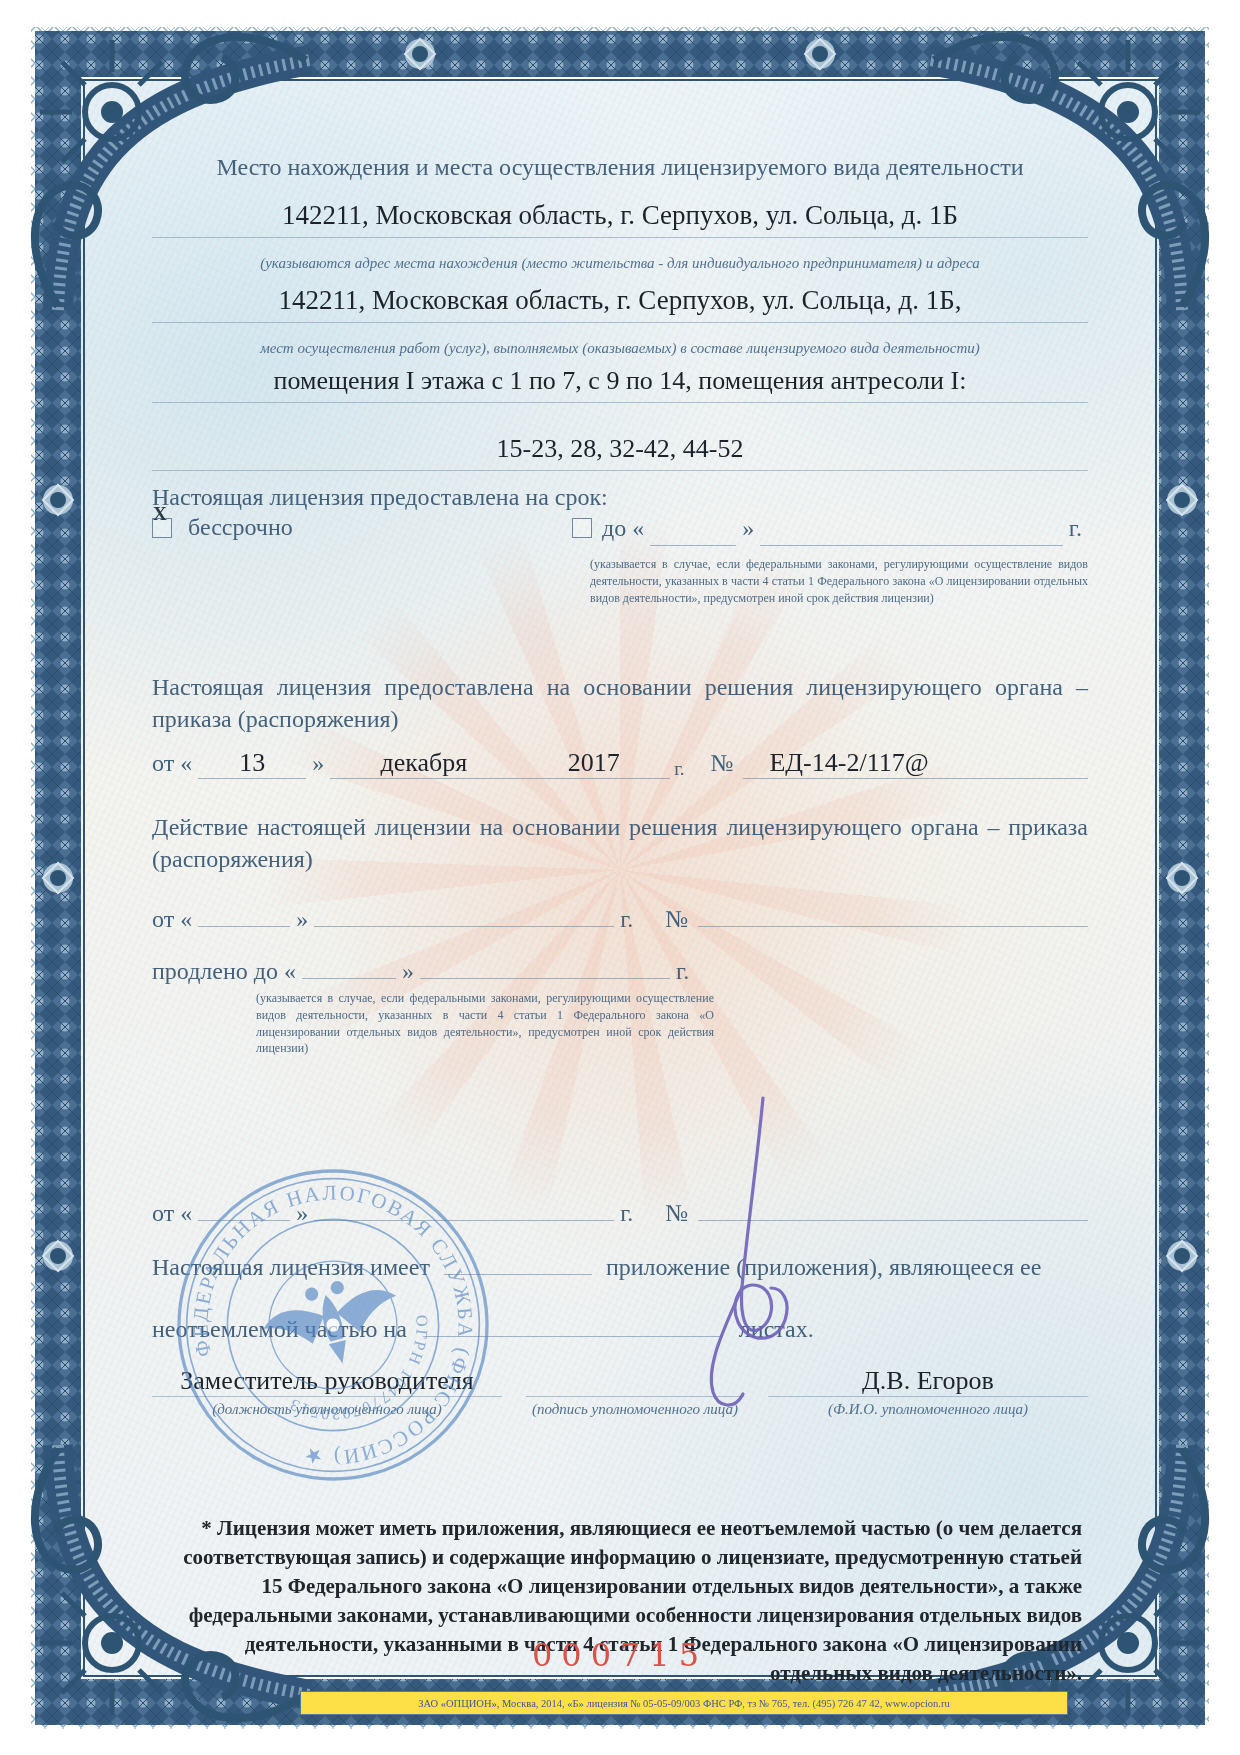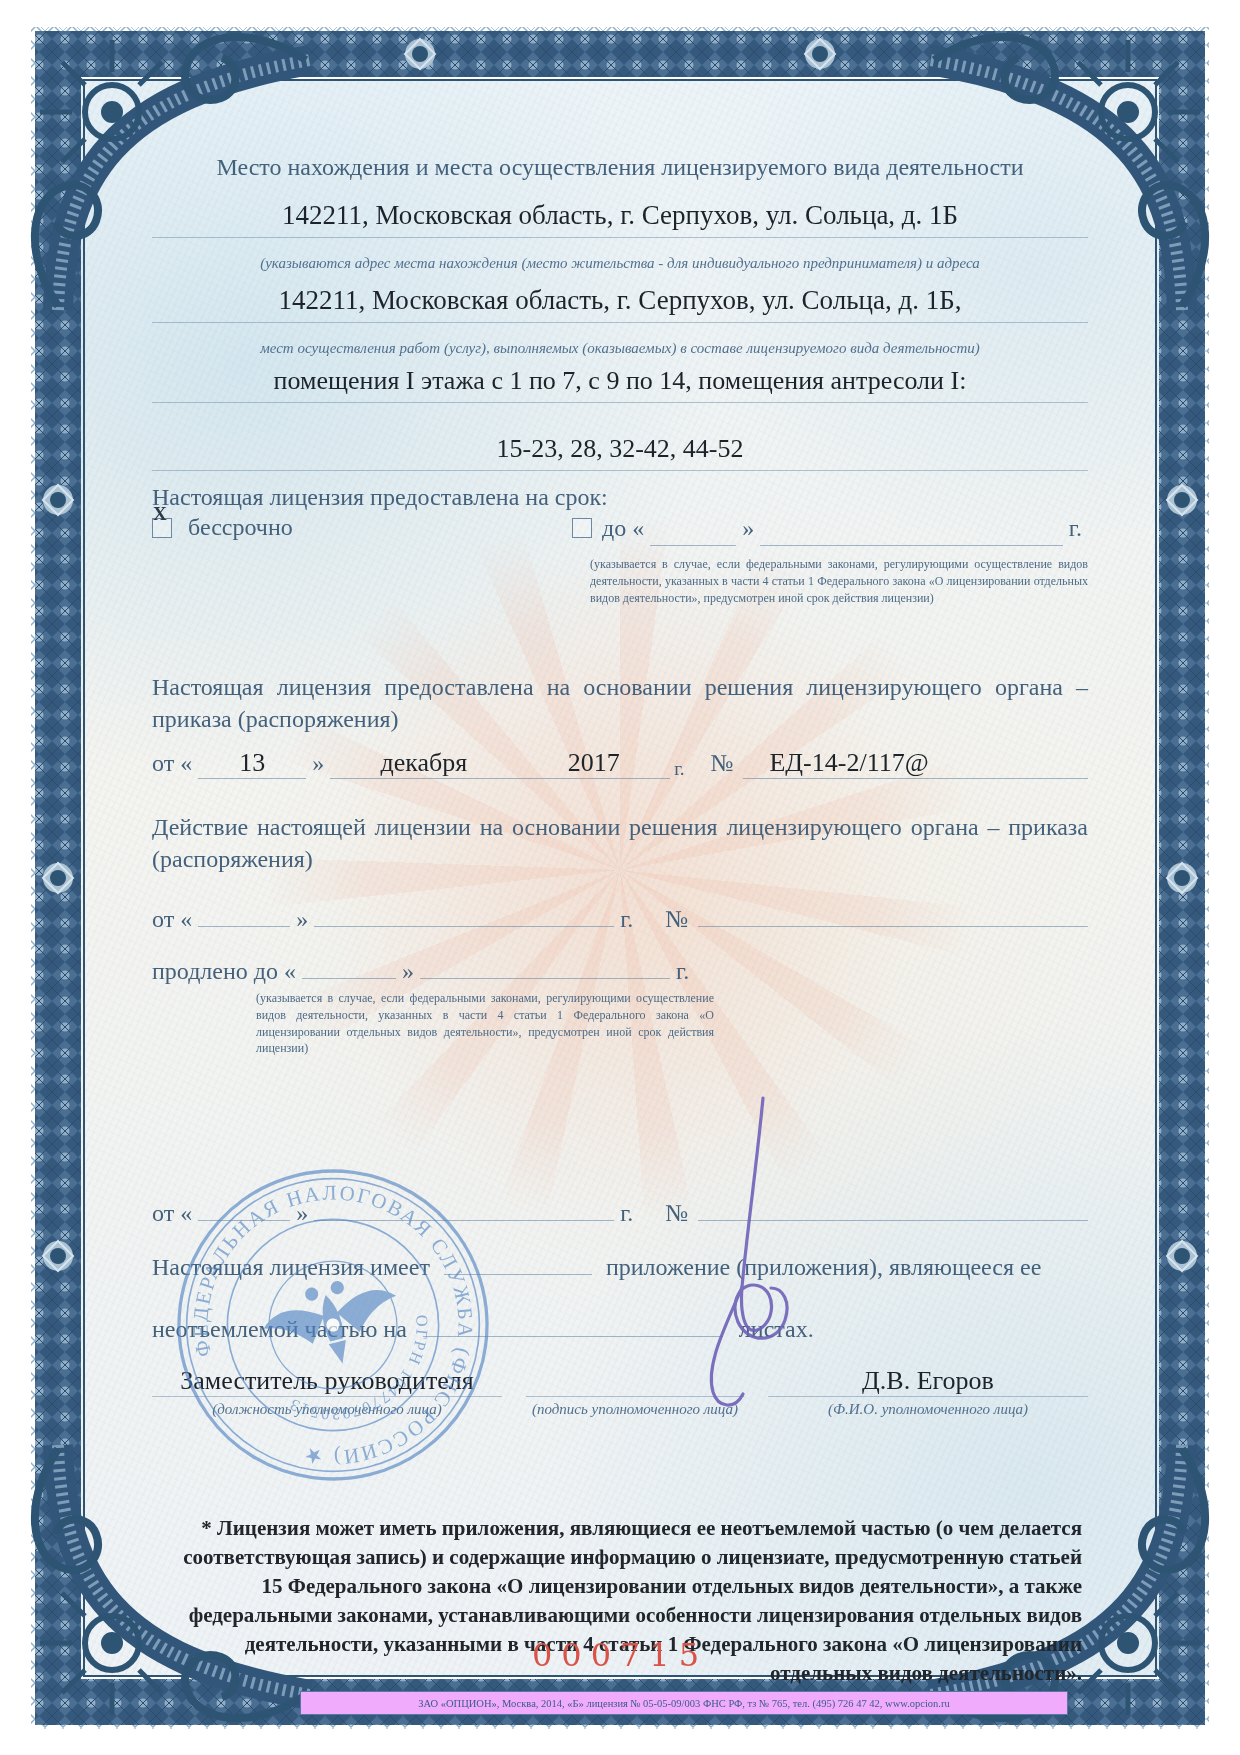--- a/index.html
+++ b/index.html
@@ -54,21 +54,21 @@
   .checkbox{display:inline-block;width:18px;height:18px;border:1.5px solid #6d88a0;
             position:relative;top:3px;margin-right:10px;background:rgba(255,255,255,.25);}
   .checkbox .mark{position:absolute;top:-15px;left:0px;font-size:19px;color:#2b3a48;font-weight:bold;line-height:1;}
   .sig-table{display:flex;align-items:flex-end;}
   .sig-col .line{border-bottom:1px solid rgba(110,140,168,.5);padding-bottom:0;text-align:center;}
   .sig-col .c{margin-top:4px;}
   .footnote{font-size:21px;color:#20262c;text-align:right;line-height:1.38;font-weight:bold;}
   .serial{position:absolute;left:0;right:0;top:1636px;text-align:center;z-index:3;
           font-size:32px;letter-spacing:9px;color:#da5348;font-family:"DejaVu Serif", serif;}
   .imprint{position:absolute;left:300px;width:766px;top:1691px;height:22px;z-index:5;
-           background:#f0abfc;border:1px solid #5878a0;display:flex;align-items:center;justify-content:center;
+           background:#fde047;border:1px solid #5878a0;display:flex;align-items:center;justify-content:center;
            font-size:10.5px;color:#3c5a8c;white-space:nowrap;overflow:hidden;}
   .stamp{position:absolute;left:168px;top:1160px;width:330px;height:330px;z-index:4;
          opacity:.62;transform:rotate(-14deg);pointer-events:none;}
   .signature{position:absolute;left:645px;top:1092px;width:210px;height:345px;z-index:4;pointer-events:none;}
   .mp{font-size:22px;color:#3b546c;}
 </style>
 </head>
 <body>
 
 <div class="interior"></div>

